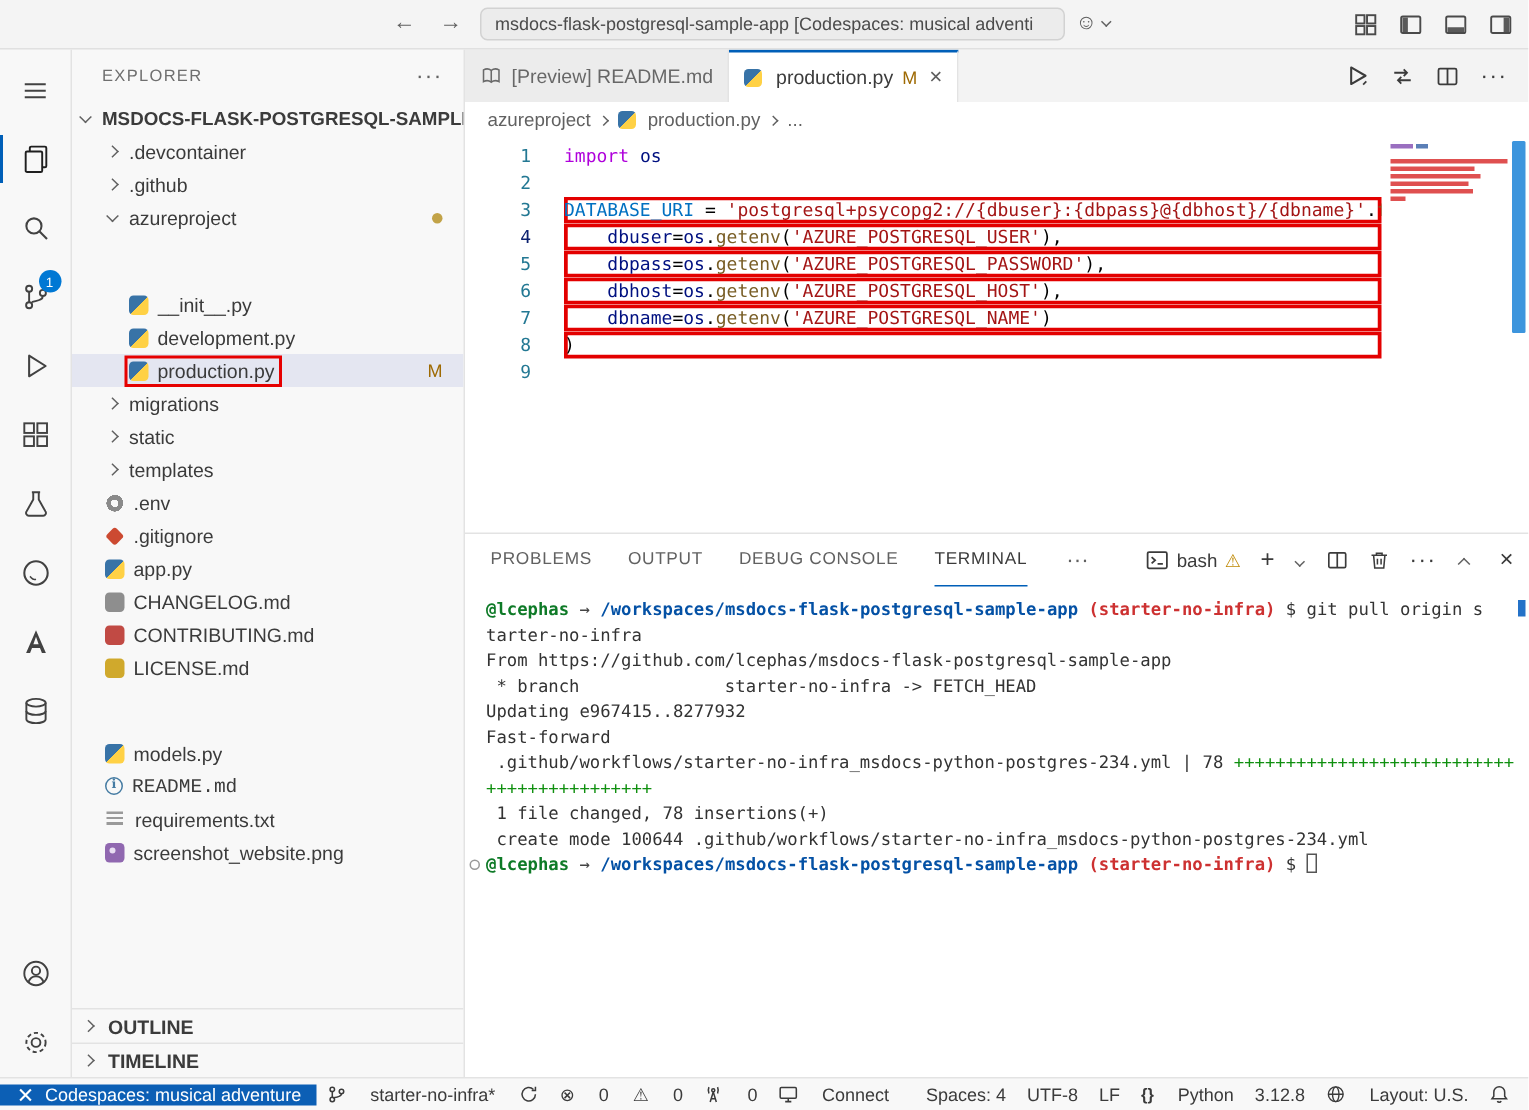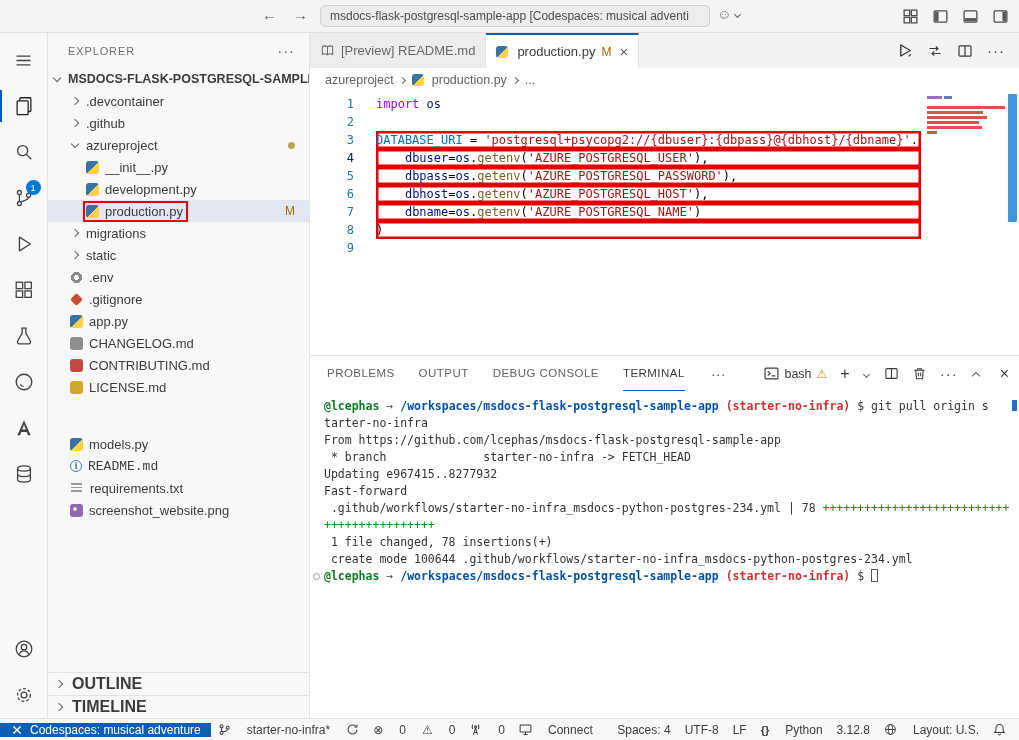--- a/index.html
+++ b/index.html
@@ -32,21 +32,21 @@
   .sb-header .more { margin-left:auto; font-size:15px; color:#616161; cursor:pointer; }
   .sb-root { height:22px; flex:none; display:flex; align-items:center; padding-left:4px; font-weight:bold; font-size:12.5px; white-space:nowrap; overflow:hidden; cursor:pointer; }
   #tree { flex:none; }
   .trow { height:22px; display:flex; align-items:center; white-space:nowrap; cursor:pointer; }
   .trow.sel { background:#e4e6f1; }
   .tlabel { overflow:hidden; text-overflow:ellipsis; }
   .redbox { display:inline-flex; align-items:center; outline:2px solid #e60000; outline-offset:1px; padding-right:2px; }
   .dot { width:7px; height:7px; border-radius:50%; background:#c2a348; margin-left:auto; margin-right:14px; flex:none; }
   .tbadge { margin-left:auto; margin-right:14px; color:#9e6a03; font-size:12px; flex:none; }
   .sb-fill { flex:1; }
-  .sb-sec { height:23px; flex:none; display:flex; align-items:center; gap:2px; padding-left:6px; font-size:16px; font-weight:bold; color:#3b3b3b; border-top:1px solid #e3e3e3; cursor:pointer; }
+  .sb-sec { height:23px; flex:none; display:flex; align-items:center; gap:2px; padding-left:6px; font-size:13px; font-weight:bold; color:#3b3b3b; border-top:1px solid #e3e3e3; cursor:pointer; }
 
   
   .chev { width:10px; height:10px; position:relative; display:inline-block; flex:none; margin-right:6px; }
   .chev::before { content:""; position:absolute; top:2px; left:2px; width:5px; height:5px; border-right:1.3px solid #616161; border-bottom:1.3px solid #616161; transform:rotate(-45deg); }
   .chev.down::before { transform:rotate(45deg); top:1px; }
   .chev.up::before { transform:rotate(-135deg); top:4px; }
   .chev.tiny { width:8px; height:8px; margin:0; }
   .chev.tiny::before { width:4px; height:4px; top:2px; left:1px; }
 
   
@@ -261,21 +261,21 @@
           </div>
           <div class="trow" style="padding-left: 22px;">
             <span class="chev right"></span>
             <span class="tlabel">.github</span>
           </div>
           <div class="trow" style="padding-left: 22px;">
             <span class="chev down"></span>
             <span class="tlabel">azureproject</span>
             <span class="dot"></span>
           </div>
-          <div class="trow" style="padding-left: 38px;">
+          <div class="trow" style="padding-left: 38px; margin-top: 36px;">
             <span class="fi fi-python"></span>
             <span class="tlabel">__init__.py</span>
           </div>
           <div class="trow" style="padding-left: 38px;">
             <span class="fi fi-python"></span>
             <span class="tlabel">development.py</span>
           </div>
           <div class="trow sel" style="padding-left: 38px;">
             <span class="redbox">
               <span class="fi fi-python"></span>
@@ -283,20 +283,24 @@
             </span>
             <span class="tbadge">M</span>
           </div>
           <div class="trow" style="padding-left: 22px;">
             <span class="chev right"></span>
             <span class="tlabel">migrations</span>
           </div>
           <div class="trow" style="padding-left: 22px;">
             <span class="chev right"></span>
             <span class="tlabel">static</span>
+          </div>
+          <div class="trow" style="padding-left: 22px;">
+            <span class="chev right"></span>
+            <span class="tlabel">templates</span>
           </div>
           <div class="trow" style="padding-left: 22px;">
             <span class="fi fi-env"></span>
             <span class="tlabel">.env</span>
           </div>
           <div class="trow" style="padding-left: 22px;">
             <span class="fi fi-git"></span>
             <span class="tlabel">.gitignore</span>
           </div>
           <div class="trow" style="padding-left: 22px;">

